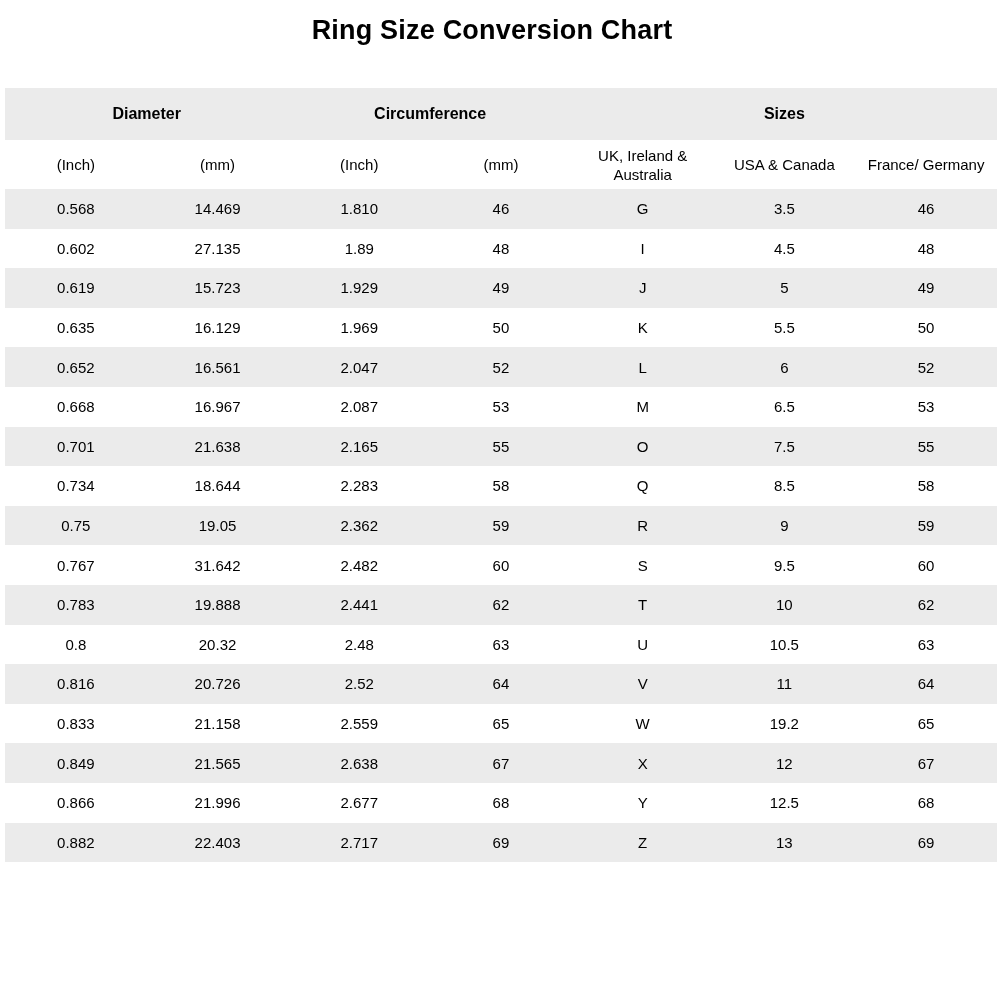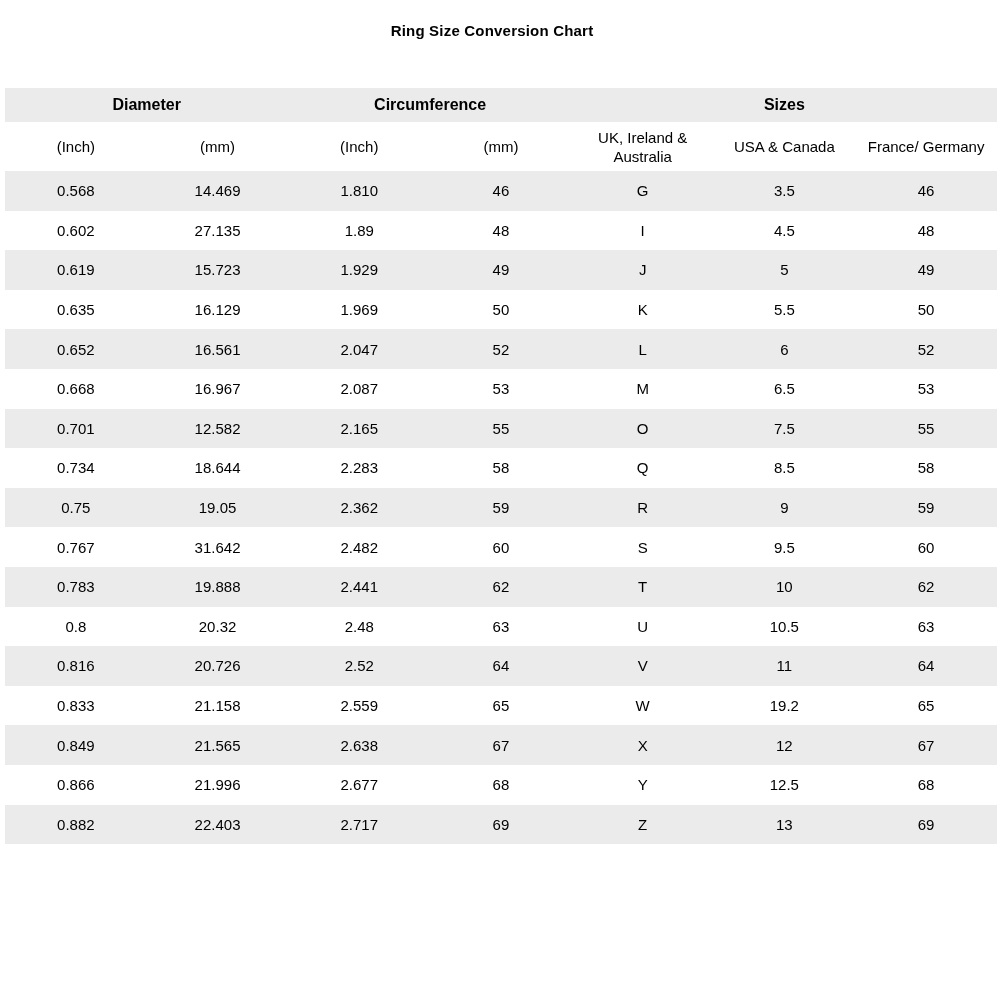--- a/index.html
+++ b/index.html
@@ -9,40 +9,40 @@
   body {
     width: 1000px;
     height: 1000px;
     background: #ffffff;
     color: #000000;
     font-family: "Liberation Sans", sans-serif;
   }
   .title {
     margin: 19px 16px 0 0;
     text-align: center;
-    font-size: 15px;
+    font-size: 27px;
     line-height: 23px;
     font-weight: 700;
     letter-spacing: 0.2px;
   }
   .ring-table {
     table-layout: fixed;
     border-collapse: collapse;
     width: 992px;
     margin: 46px 3px 0 5px;
   }
   .ring-table th,
   .ring-table td {
     text-align: center;
     vertical-align: middle;
     padding: 0;
     overflow: hidden;
   }
   .group-row th {
-    height: 34px;
+    height: 52px;
     background: #ebebeb;
     font-weight: 700;
     font-size: 16px;
   }
   .sub-row th {
     height: 49px;
     background: #ffffff;
     font-weight: 400;
     font-size: 15px;
     line-height: 19px;
@@ -132,21 +132,21 @@
           <td>0.668</td>
           <td>16.967</td>
           <td>2.087</td>
           <td>53</td>
           <td>M</td>
           <td>6.5</td>
           <td>53</td>
         </tr>
         <tr>
           <td>0.701</td>
-          <td>12.582</td>
+          <td>21.638</td>
           <td>2.165</td>
           <td>55</td>
           <td>O</td>
           <td>7.5</td>
           <td>55</td>
         </tr>
         <tr>
           <td>0.734</td>
           <td>18.644</td>
           <td>2.283</td>

